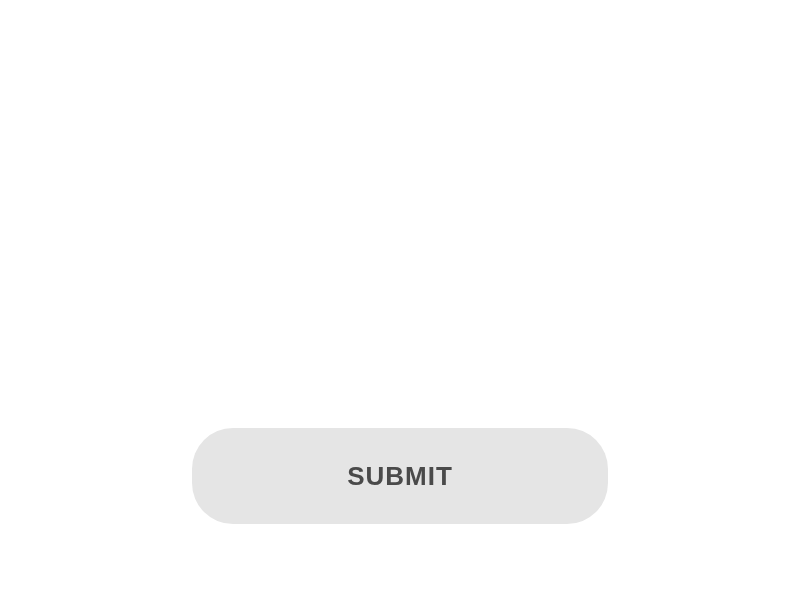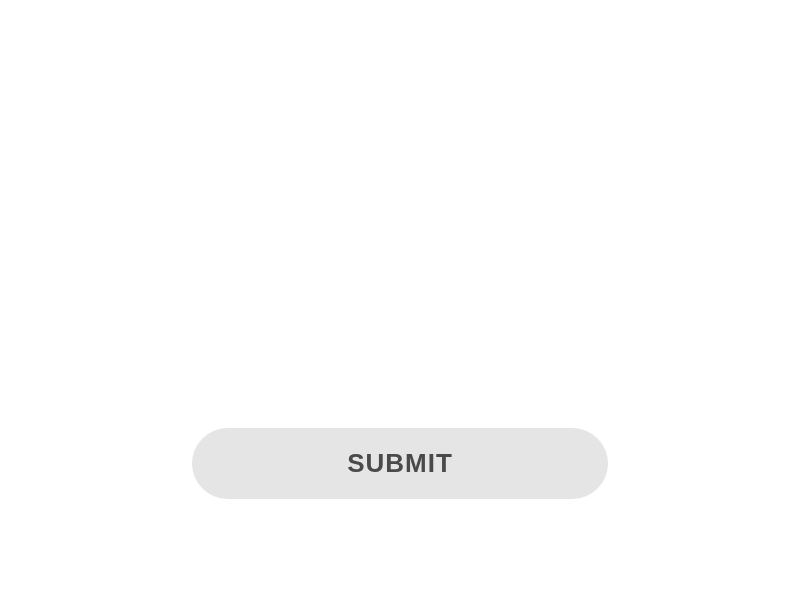--- a/index.html
+++ b/index.html
@@ -13,21 +13,21 @@
       background: #ffffff;
       font-family: -apple-system, BlinkMacSystemFont, "Segoe UI", Roboto, Helvetica, Arial, sans-serif;
       position: relative;
       overflow: hidden;
     }
     .submit-button {
       position: absolute;
       left: 192px;
       top: 428px;
       width: 416px;
-      height: 71px;
+      height: 96px;
       background: #e5e5e5;
       border: none;
       border-radius: 41px;
       font-size: 26px;
       font-weight: 600;
       letter-spacing: 1px;
       color: #4a4a4a;
       cursor: pointer;
       display: flex;
       align-items: center;

